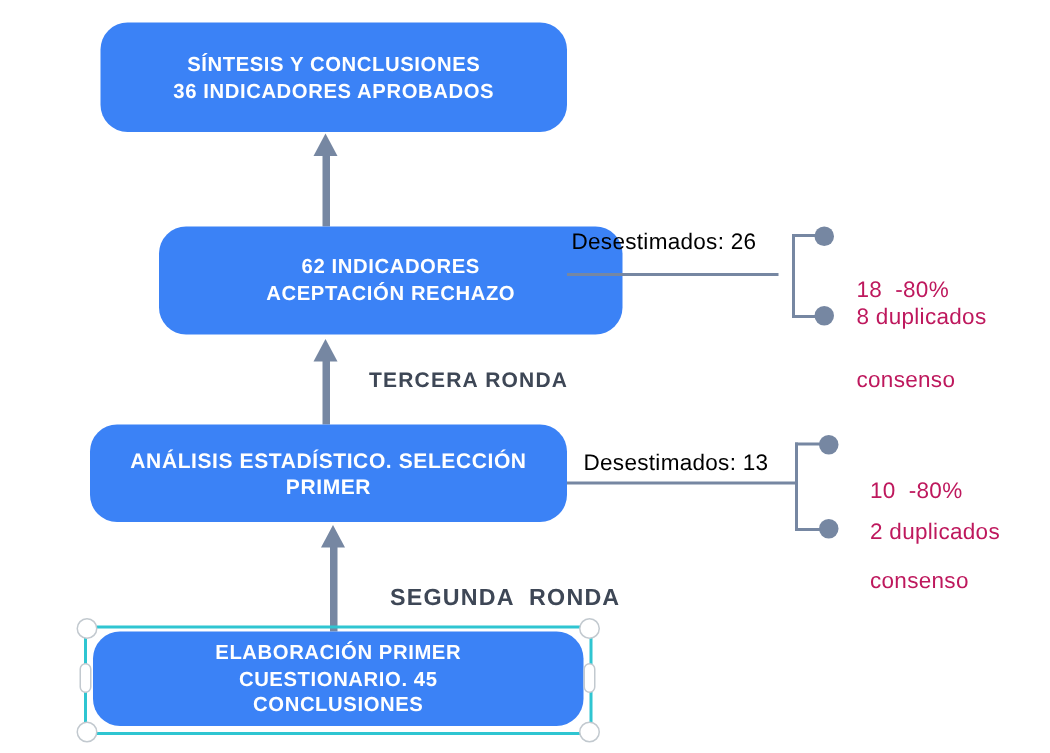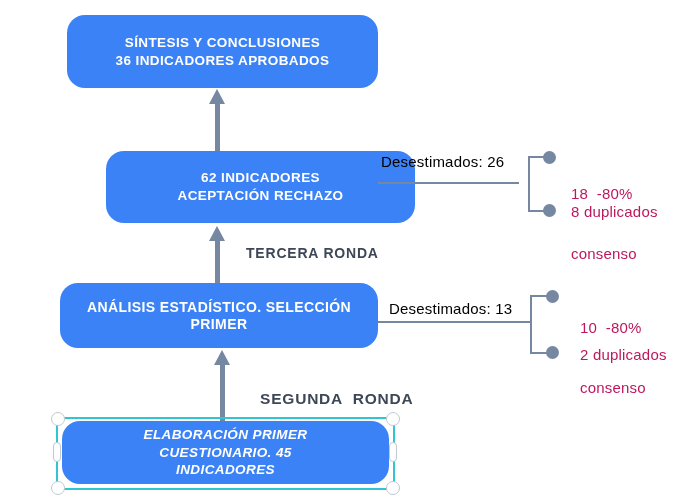--- a/index.html
+++ b/index.html
@@ -107,24 +107,24 @@
     <div class="ann-branch" style="left:580px;top:345px;">2 duplicados</div>
   </div>
 
   <div class="round-label" style="left:260px;top:374px;font-size:15.5px;margin-top:16px;">SEGUNDA  RONDA</div>
 
   <div class="ahead" style="left:214px;top:350px;"></div>
   <div class="stem" style="left:220px;top:364px;height:57px;"></div>
 
   <div class="sel-rect" style="left:56px;top:417px;width:335px;height:69px;"></div>
 
-  <div class="box box3" style="left:62px;top:421px;width:327px;height:63px;font-style:italic;">
+  <div class="box box3" style="left:62px;top:421px;width:327px;height:63px;">
     <div class="bline" style="font-size:13.5px;line-height:17.5px;">ELABORACIÓN PRIMER</div>
     <div class="bline" style="font-size:13.5px;line-height:17.5px;">CUESTIONARIO. 45</div>
-    <div class="bline" style="font-size:13.5px;line-height:17.5px;">INDICADORES</div>
+    <div class="bline" style="font-size:13.5px;line-height:17.5px;">CONCLUSIONES</div>
   </div>
 
   <div class="handle-circle" style="left:51px;top:412px;"></div>
   <div class="handle-circle" style="left:386px;top:412px;"></div>
   <div class="handle-circle" style="left:51px;top:481px;"></div>
   <div class="handle-circle" style="left:386px;top:481px;"></div>
   <div class="handle-pill" style="left:53px;top:442px;"></div>
   <div class="handle-pill" style="left:389px;top:442px;"></div>
 
 

